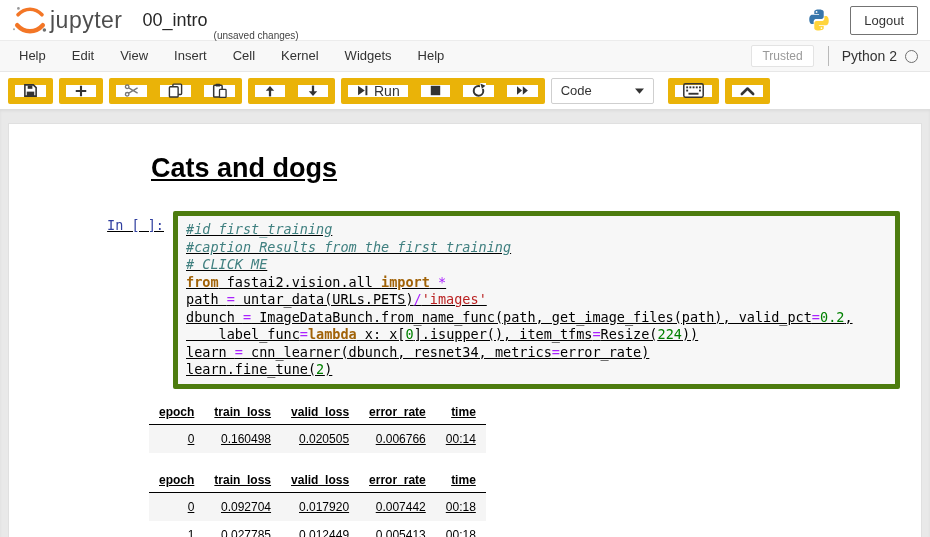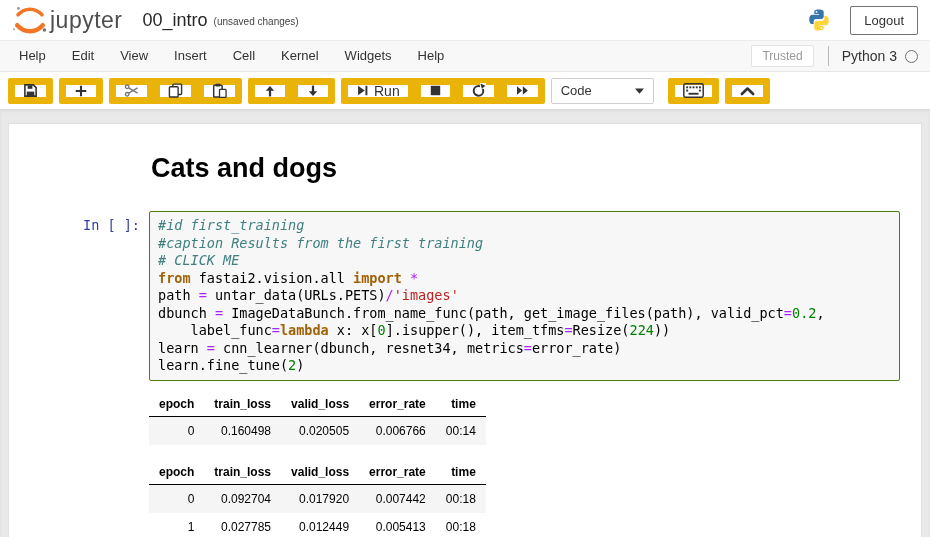--- a/index.html
+++ b/index.html
@@ -4,21 +4,21 @@
 <style>
   * { margin:0; padding:0; box-sizing:border-box; }
   html,body { width:930px; height:537px; overflow:hidden; background:#fff;
     font-family:"Liberation Sans", sans-serif; }
 
   
   .header { height:40px; display:flex; align-items:center; padding:0 12px 0 10px; background:#fff; }
   .logo { display:flex; align-items:center; cursor:pointer; }
   .logo-text { font-size:23px; color:#4e4e4e; margin-left:0; letter-spacing:0.5px; }
   .nb-title { font-size:18px; color:#262626; margin-left:20px; cursor:pointer; }
-  .nb-status { font-size:10px; color:#444; margin-left:6px; position:relative; top:1px;}
+  .nb-status { font-size:10px; color:#444; margin-left:6px; position:relative; top:15px;}
   .header-spacer { flex:1; }
   .py-logo { width:26px; height:26px; margin-right:18px; }
   .logout-btn { background:#fff; border:1px solid #737373; border-radius:2px;
     font-size:13px; color:#333; padding:6px 13px; cursor:pointer; font-family:inherit;}
 
   
   .menubar { height:32px; background:#f8f8f8; border-top:1px solid #ececec;
     border-bottom:1px solid #e7e7e7; display:flex; align-items:center; padding:0 12px 0 6px; }
   .menu-item { font-size:13px; color:#333; padding:0 13px; line-height:30px; cursor:pointer; }
   .menu-spacer { flex:1; }
@@ -40,29 +40,29 @@
   .btn-group .tbtn:last-child { border-radius:0 2px 2px 0; }
   .btn-group .tbtn:only-child { border-radius:2px; }
   .run-label { margin-left:5px; }
   .celltype-select { height:26px; width:103px; background:#fff; border:1px solid #cfcfcf;
     border-radius:2px; margin-right:14px; display:flex; align-items:center; padding:0 9px;
     font-size:13px; color:#333; cursor:pointer; }
   .celltype-select .caret { margin-left:auto; }
 
   
   .site { height:428px; background:#e9e9e9; padding:14px 8px 0 8px;
-    box-shadow:inset 0 2px 3px rgba(0,0,0,0.06); }
+    box-shadow:inset 0 2px 3px rgba(0,0,0,0.06);text-decoration:underline; }
   .nb-container { background:#fff; height:100%; border:1px solid #e0e0e0; border-bottom:none;
     padding-top:29px; }
   .md-heading { margin-left:142px; font-size:27px; font-weight:700; color:#000; }
 
   .code-cell { display:flex; margin-top:27px; }
   .prompt { width:140px; flex:0 0 140px; text-align:right; padding:6px 9px 0 0;
-    font-family:"DejaVu Sans Mono", monospace; font-size:13.5px; color:#303F9F; }
-  .input-box { flex:1; margin-right:21px; background:#f7f7f7; border:1px solid #4d7c0f;
+    font-family:"DejaVu Sans Mono", monospace; font-size:13.5px; color:#303F9F;margin-left:24px; }
+  .input-box { flex:1; margin-right:21px; background:#f7f7f7; border:5px solid #4d7c0f;
     border-radius:2px; padding:5px 8px; }
   .code-area { font-family:"DejaVu Sans Mono", monospace; font-size:13.5px; line-height:17.5px;
     color:#000; white-space:pre; }
   .tok-c { color:#408080; font-style:italic; }
   .tok-k { color:#a16207; font-weight:700; }
   .tok-o { color:#AA22FF; }
   .tok-n { color:#008000; }
   .tok-s { color:#BA2121; }
 
   .output-area { margin-left:140px; margin-top:11px; }
@@ -109,21 +109,21 @@
   <span class="menu-item">Edit</span>
   <span class="menu-item">View</span>
   <span class="menu-item">Insert</span>
   <span class="menu-item">Cell</span>
   <span class="menu-item">Kernel</span>
   <span class="menu-item">Widgets</span>
   <span class="menu-item">Help</span>
   <div class="menu-spacer"></div>
   <button class="trusted-btn">Trusted</button>
   <div class="kernel-divider"></div>
-  <span class="kernel-name">Python 3</span>
+  <span class="kernel-name">Python 2</span>
   <span class="kernel-circle"></span>
 </div>
 
 <div class="toolbar">
   <div class="btn-group">
     <div class="tbtn">
       <span>
         <svg width="15" height="15" viewBox="0 0 16 16">
             <path d="M2 2h9l3 3v9H2z" fill="none" stroke="#333" stroke-width="1.7"></path>
             <rect x="5" y="2.6" width="5" height="3.6" fill="#333"></rect>

